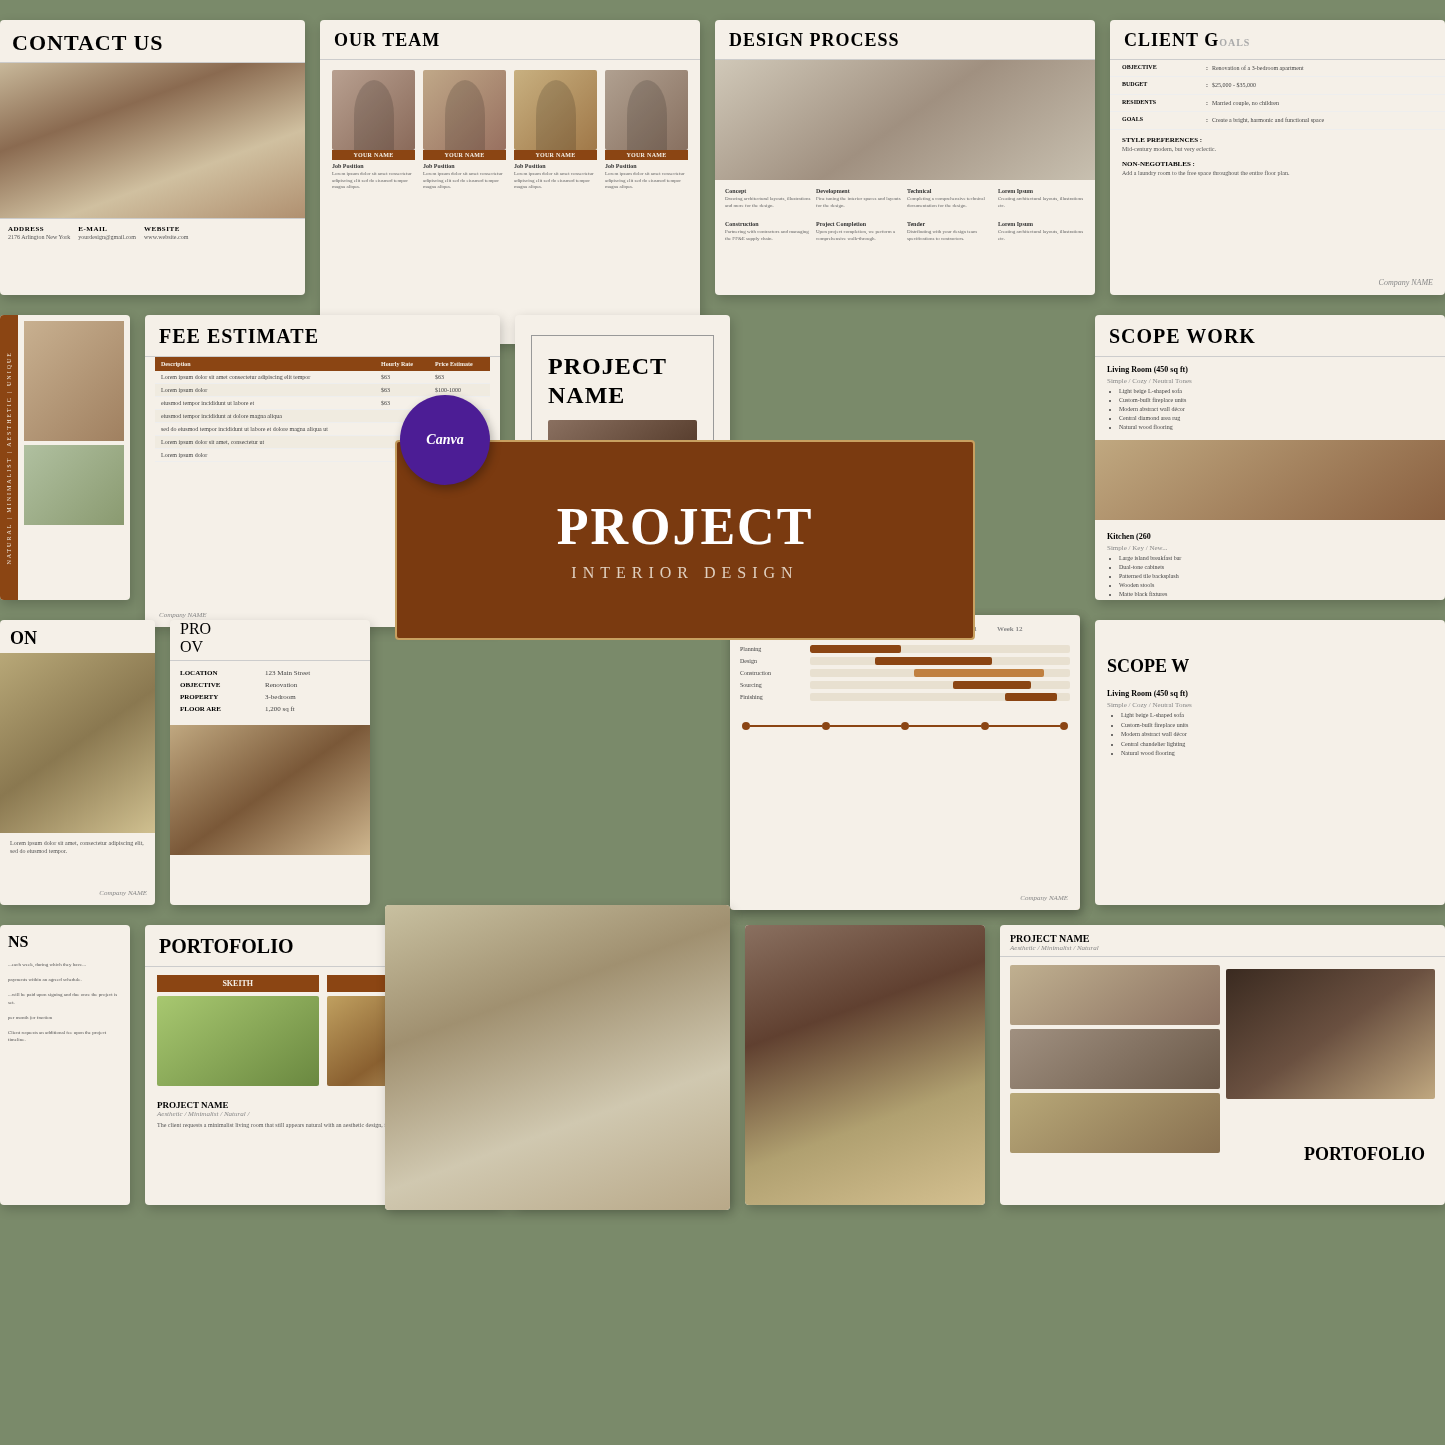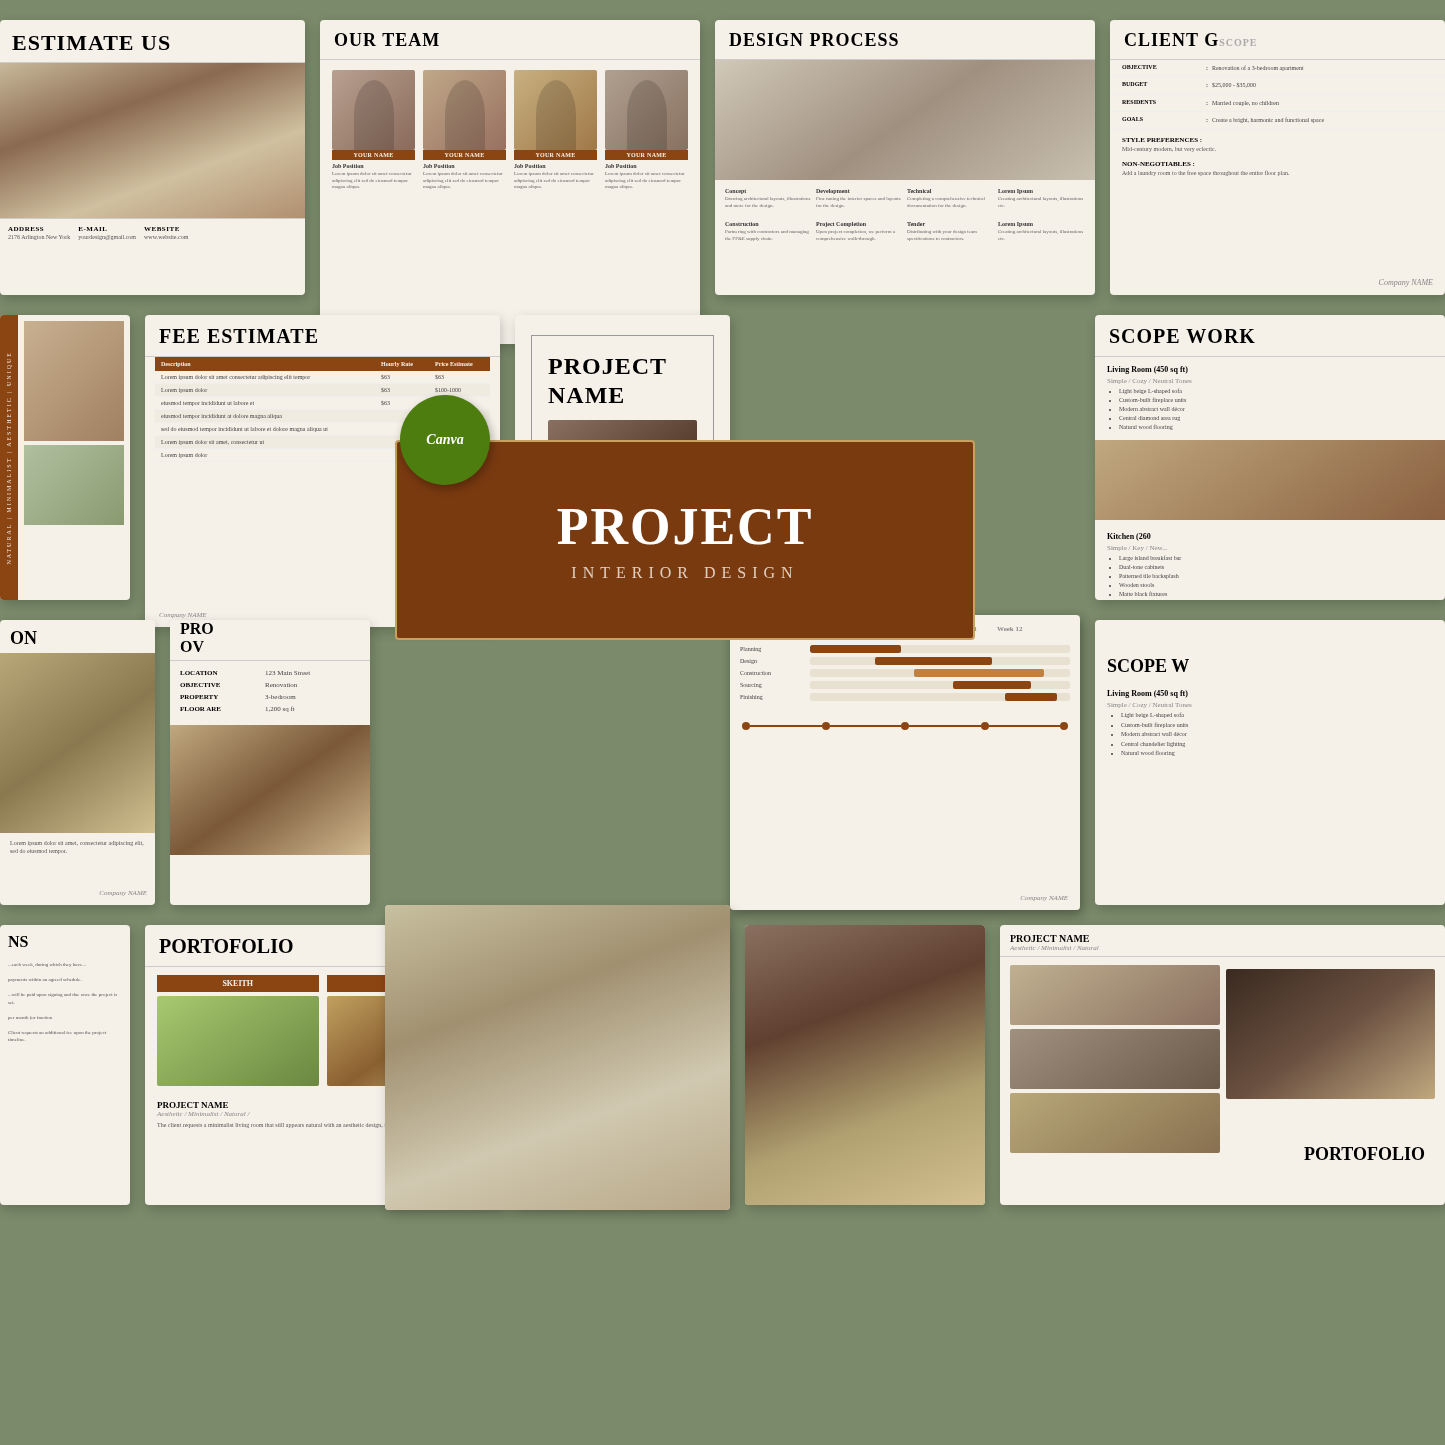--- a/index.html
+++ b/index.html
@@ -289,21 +289,21 @@
       margin-top: 10px;
       border-radius: 2px;
     }
 
     
     .canva-badge {
       position: absolute;
       left: 400px; top: 395px;
       width: 90px; height: 90px;
       border-radius: 50%;
-      background: #4d7c0f;
+      background: #4c1d95;
       display: flex;
       flex-direction: column;
       align-items: center;
       justify-content: center;
       z-index: 20;
       box-shadow: 2px 4px 10px rgba(0,0,0,0.3);
     }
     .canva-text {
       font-size: 14px;
       font-weight: 700;
@@ -391,21 +391,21 @@
     .card-on-footer { position: absolute; bottom: 8px; right: 8px; font-size: 7px; color: #888; font-style: italic; }
 
     
     .card-pro-ov {
       left: 170px; top: 620px;
       width: 200px; height: 285px;
       border-radius: 4px;
     }
     .card-pro-ov .card-title {
       font-size: 16px;
-      font-weight: 700;
+      font-weight: 400;
       padding: 0 10px 4px;
       border-bottom: 1px solid #ccc;
     }
     .pro-ov-content { padding: 8px 10px; }
     .pro-ov-row { display: flex; gap: 15px; margin-bottom: 4px; }
     .pro-ov-label { font-size: 7px; font-weight: 700; text-transform: uppercase; width: 70px; }
     .pro-ov-val { font-size: 7px; color: #444; }
     .pro-ov-img {
       width: 100%; height: 130px;
       background: linear-gradient(145deg, #c0a880, #7a5838, #d0b890);
@@ -540,21 +540,21 @@
       overflow: hidden;
       z-index: 2;
     }
   </style>
 </head>
 <body>
 
 <div class="grid-container">
 
   <div class="card card-contact">
-    <div class="card-title">ESTIMATE US</div>
+    <div class="card-title">CONTACT US</div>
     <div class="img-placeholder">
       <div class="interior-img"></div>
     </div>
     <div class="footer-row">
       <div class="footer-col">
         <span class="footer-label">ADDRESS</span>
         <span class="footer-val">2176 Arlington New York</span>
       </div>
       <div class="footer-col">
         <span class="footer-label">E-MAIL</span>
@@ -640,21 +640,21 @@
         <div class="step-desc">Distributing with your design team specifications to contractors.</div>
       </div>
       <div class="design-step">
         <div class="step-title">Lorem Ipsum</div>
         <div class="step-desc">Creating architectural layouts, illustrations etc.</div>
       </div>
     </div>
   </div>
 
   <div class="card card-client">
-    <div class="card-title">CLIENT G<span style="font-size:10px;color:#aaa;">SCOPE</span></div>
+    <div class="card-title">CLIENT G<span style="font-size:10px;color:#aaa;">OALS</span></div>
     <div class="client-row">
       <span class="client-label">OBJECTIVE</span>
       <span class="client-sep">:</span>
       <span class="client-val">Renovation of a 3-bedroom apartment</span>
     </div>
     <div class="client-row">
       <span class="client-label">BUDGET</span>
       <span class="client-sep">:</span>
       <span class="client-val">$25,000 - $35,000</span>
     </div>

